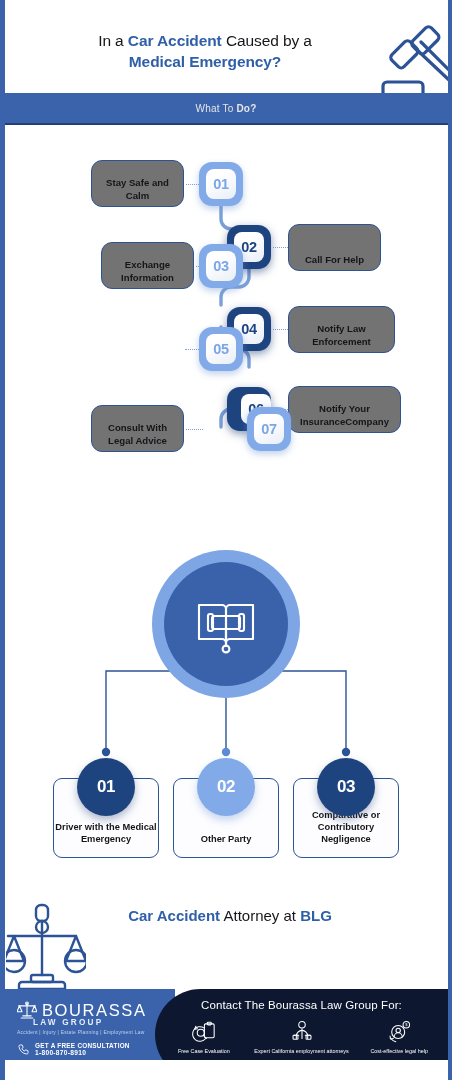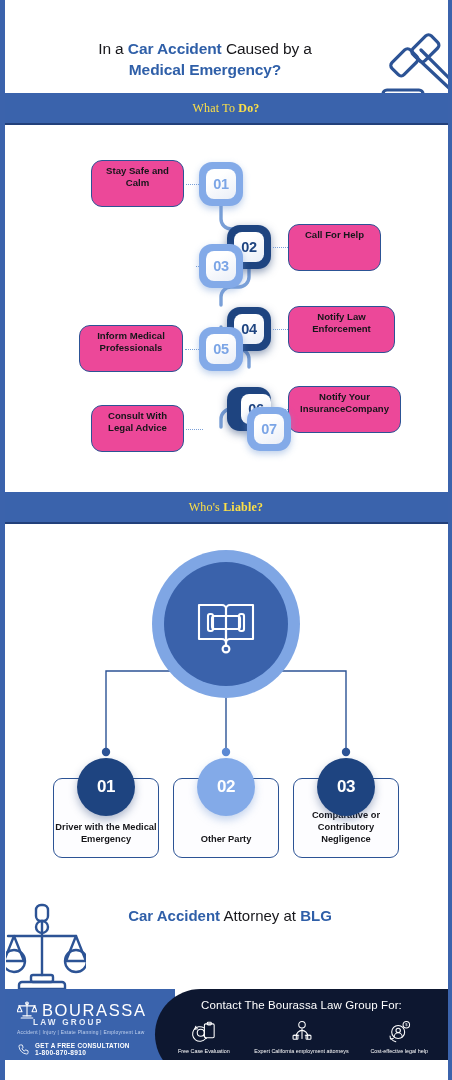--- a/index.html
+++ b/index.html
@@ -9,44 +9,44 @@
     font-family:"Liberation Sans", sans-serif;
     color:#1a1a1a;
   }
   .page{ position:absolute; inset:0; background:#ffffff; }
 
   
   .edge-left{ position:absolute; left:0; top:0; width:5px; height:1080px; background:#3b63ac; z-index:9; }
   .edge-right{ position:absolute; right:0; top:0; width:4px; height:1080px; background:#3b63ac; z-index:9; }
 
   
-  .hero{ position:absolute; left:0; top:12px; width:452px; height:78px; background:#fff; }
+  .hero{ position:absolute; left:0; top:4px; width:452px; height:78px; background:#fff; }
   .hero-title{
     position:absolute; left:40px; top:26px; width:330px; text-align:center;
     font-size:15.5px; line-height:21px; font-weight:400; color:#17171b; letter-spacing:-0.1px;
   }
   .hero-title b{ color:#2f5fa8; font-weight:700; }
   .gavel-hero{ position:absolute; left:365px; top:16px; width:86px; height:80px; }
 
   
   .band{
     position:absolute; left:0; width:452px; height:32px; background:#3a63ac;
     border-bottom:2px solid #22407a;
     display:flex; align-items:center; justify-content:center;
   }
-  .band-text{ color:#fde047; font-size:12px; font-weight:400; letter-spacing:.2px;font-family:Liberation Serif, serif; }
+  .band-text{ color:#e5e5e5; font-size:10px; font-weight:400; letter-spacing:.2px; }
   .band-text b{ font-weight:700; }
   #band-what{ top:93px; }
   #band-liable{ top:492px; }
 
   
   .steps{ position:absolute; left:0; top:127px; width:452px; height:365px; }
   .sbox{
-    position:absolute; border:1.1px solid #2c5395; border-radius:11px; background:#ec4899;
-    display:flex; align-items:flex-start; justify-content:center; text-align:center;
+    position:absolute; border:1.1px solid #2c5395; border-radius:11px; background:#737373;
+    display:flex; align-items:flex-end; justify-content:center; text-align:center;
     font-size:9.6px; line-height:12.4px; font-weight:600; color:#16161a; padding:4px 6px;
   }
   .badge{
     position:absolute; width:44px; height:44px; border-radius:13px;
     display:flex; align-items:center; justify-content:center;
   }
   .badge .inner{
     width:30px; height:30px; border-radius:8px;
     background:linear-gradient(150deg,#ffffff 30%,#e9eef7 100%);
     display:flex; align-items:center; justify-content:center;
@@ -161,36 +161,36 @@
     </div>
 
     <div class="badge dark" style="left:227px; top:98px;">
       <div class="inner">02</div>
     </div>
     <div class="dots" style="left:273px; top:120px; width:17px;"></div>
     <div class="sbox" style="left:288px; top:97px; width:93px; height:47px;">
       <span>Call For Help</span>
     </div>
 
+    <div class="sbox" style="left:101px; top:115px; width:93px; height:47px;">
+      <span>Exchange Information</span>
+    </div>
     <div class="dots" style="left:196px; top:139px; width:7px;"></div>
     <div class="badge light" style="left:199px; top:117px;">
       <div class="inner">03</div>
     </div>
 
     <div class="badge dark" style="left:227px; top:180px;">
       <div class="inner">04</div>
     </div>
     <div class="dots" style="left:273px; top:202px; width:17px;"></div>
     <div class="sbox" style="left:288px; top:179px; width:107px; height:47px;">
       <span>Notify Law Enforcement</span>
     </div>
 
-    <div class="sbox" style="left:79px; top:198px; width:104px; height:47px;">
-      <span>Inform Medical Professionals</span>
-    </div>
     <div class="dots" style="left:185px; top:222px; width:18px;"></div>
     <div class="badge light" style="left:199px; top:200px;">
       <div class="inner">05</div>
     </div>
 
     <div class="badge dark" style="left:227px; top:260px;justify-content:flex-end;">
       <div class="inner">06</div>
     </div>
     <div class="dots" style="left:273px; top:282px; width:17px;"></div>
     <div class="sbox" style="left:288px; top:259px; width:113px; height:47px;">
@@ -199,25 +199,20 @@
 
     <div class="sbox" style="left:91px; top:278px; width:93px; height:47px;">
       <span>Consult With Legal Advice</span>
     </div>
     <div class="dots" style="left:186px; top:302px; width:17px;"></div>
     <div class="badge light" style="left:199px; top:280px;margin-left:48px;">
       <div class="inner">07</div>
     </div>
   </div>
 
-  <div class="band" id="band-liable">
-    <div class="band-text">
-      <span>Who's </span><b>Liable?</b>
-    </div>
-  </div>
 
   <div class="liable">
     <svg style="position:absolute;left:0;top:0;width:452px;height:345px;" viewBox="0 0 452 345">
       <g fill="none" stroke="#2c5395" stroke-width="1.4">
         <path d="M106 224 V145 H226 V145 H346 V224"></path>
         <line x1="226" y1="145" x2="226" y2="224"></line>
       </g>
       <circle cx="106" cy="226" r="4.2" fill="#2c5395"></circle>
       <circle cx="226" cy="226" r="4.2" fill="#5d8ad4"></circle>
       <circle cx="346" cy="226" r="4.2" fill="#2c5395"></circle>

